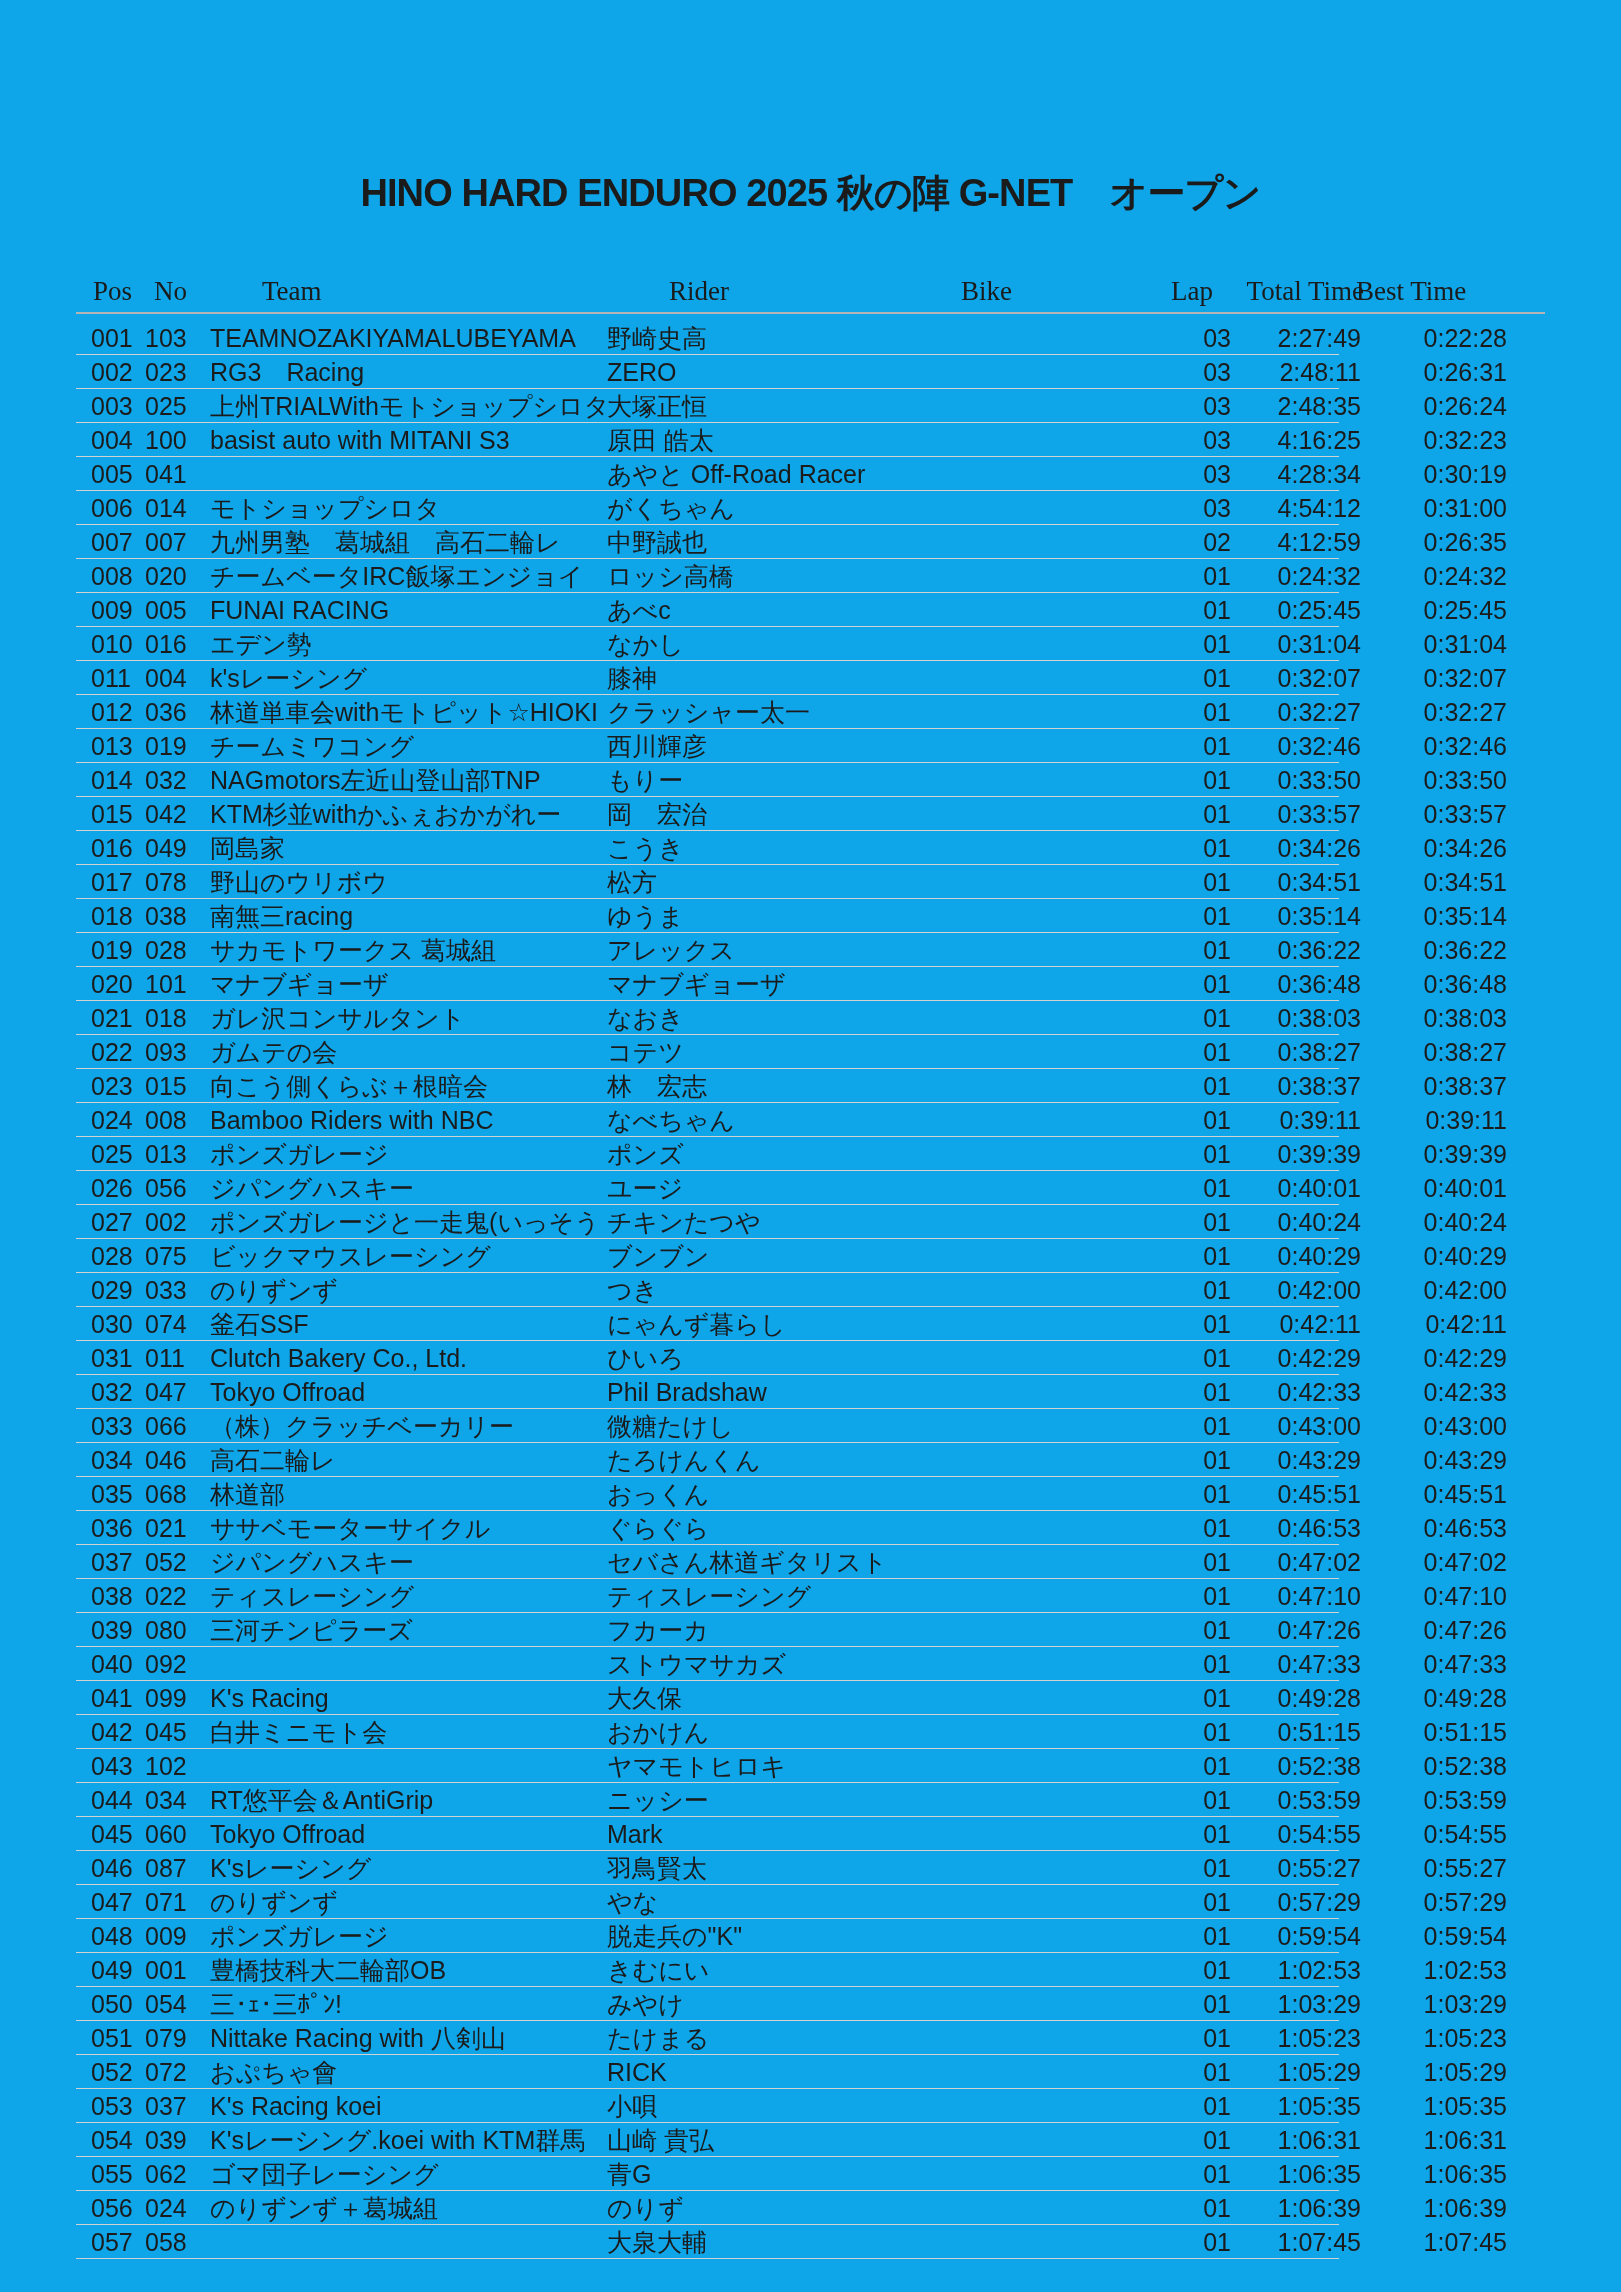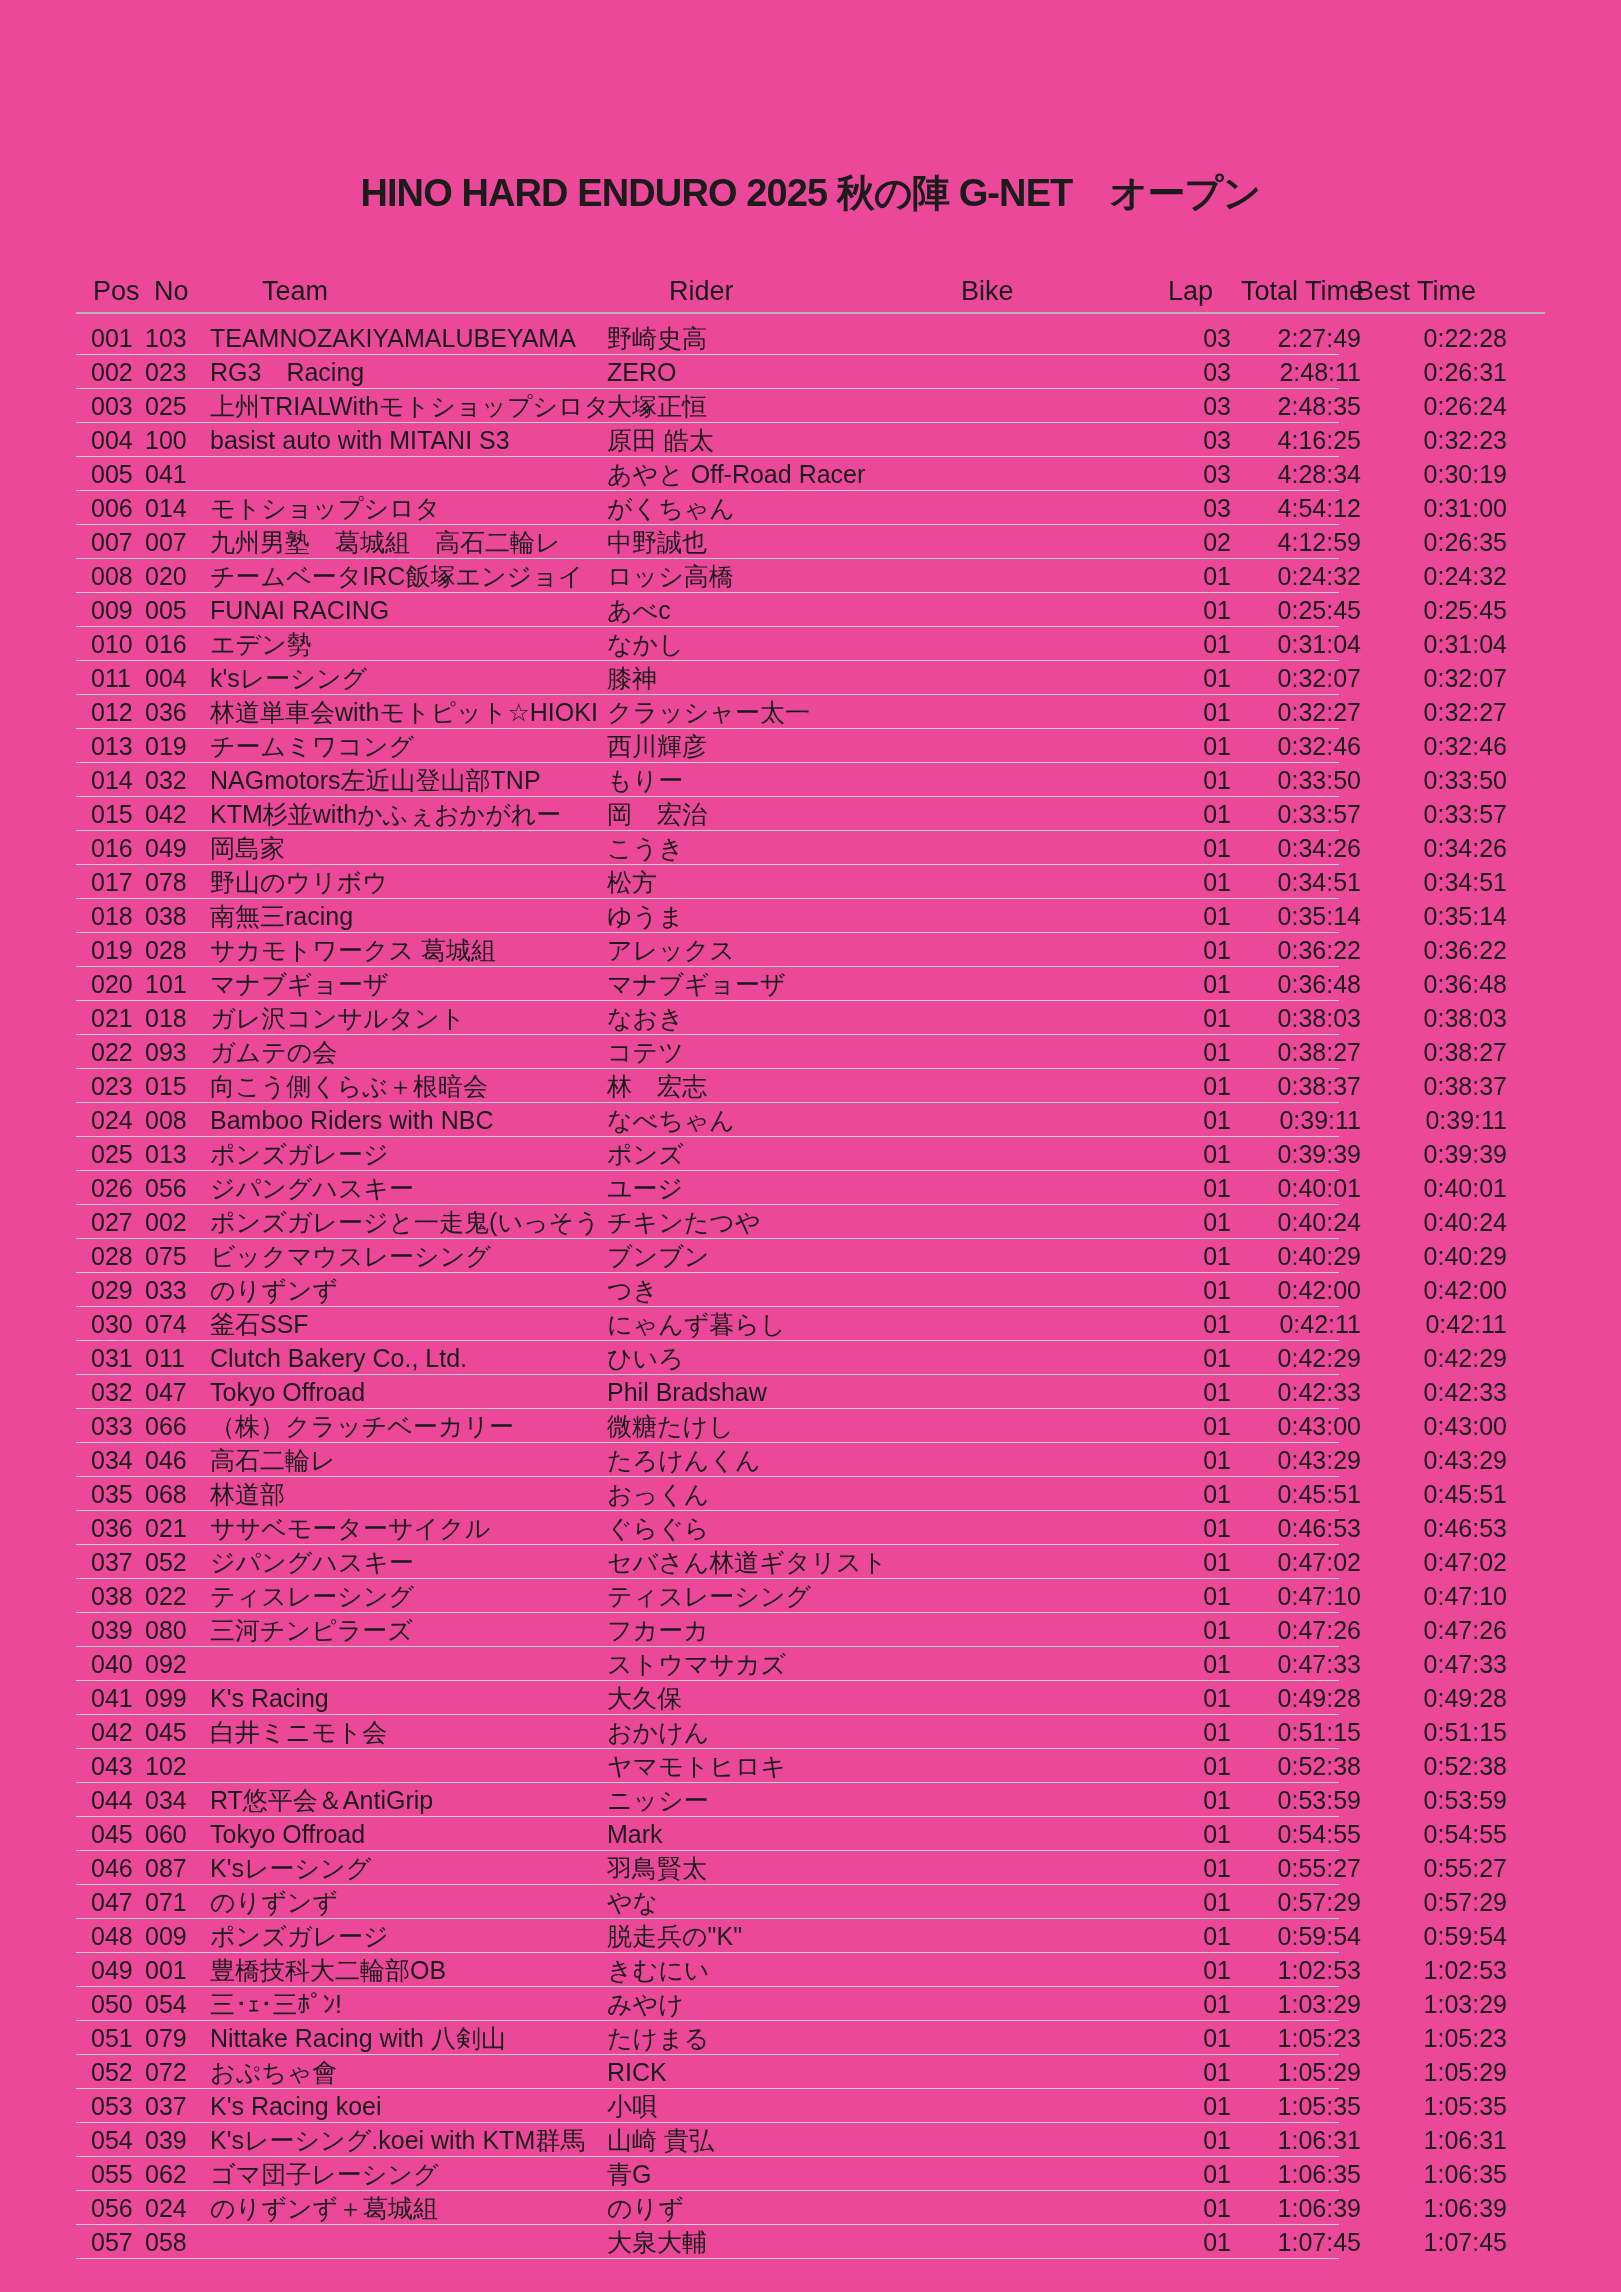--- a/index.html
+++ b/index.html
@@ -3,32 +3,32 @@
 <meta charset="utf-8">
 <style>
   html,body{margin:0;padding:0;}
   body{
     width:1621px;height:2293px;
     background:#ffffff;
     font-family:"Liberation Sans","DejaVu Sans",sans-serif;
     color:#1b1b1b;
     -webkit-font-smoothing:antialiased;
   }
-  .page{position:relative;width:1621px;height:2293px;overflow:hidden;background:#ec4899;}
+  .page{position:relative;width:1621px;height:2293px;overflow:hidden;background:#0ea5e9;}
 
   .title{
     position:absolute;top:168px;left:0;width:100%;
     text-align:center;
     font-size:38px;font-weight:bold;letter-spacing:-0.9px;
     white-space:pre;
   }
 
   .hdr-label{
     position:absolute;top:276px;
-    font-family:Liberation Sans, sans-serif;
+    font-family:Liberation Serif, serif;
     font-size:27px;line-height:30px;white-space:pre;
   }
   .hdr-pos{left:93px;}
   .hdr-no{left:154px;}
   .hdr-team{left:262px;}
   .hdr-rider{left:669px;}
   .hdr-bike{left:961px;}
   .hdr-lap{left:1137px;width:76px;text-align:right;}
   .hdr-total{left:1217px;width:147px;text-align:right;}
   .hdr-best{left:1356px;width:147px;text-align:left;}

